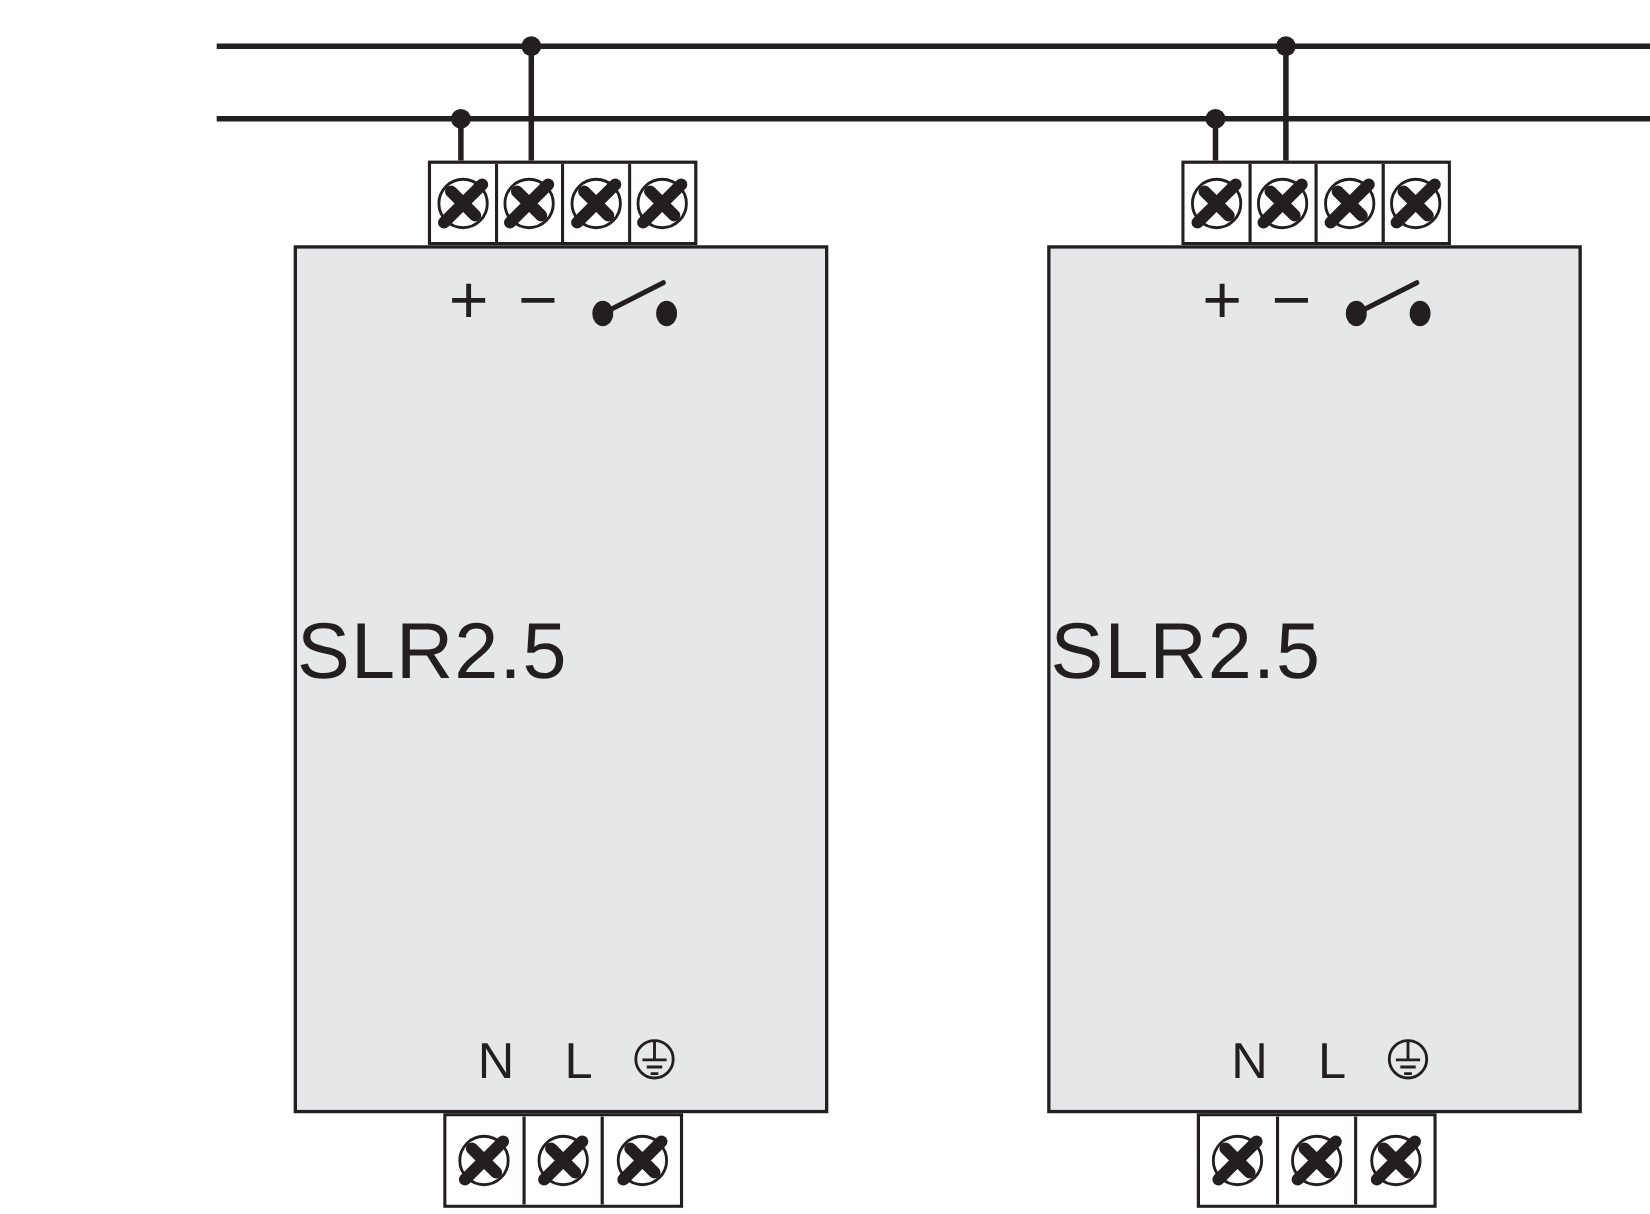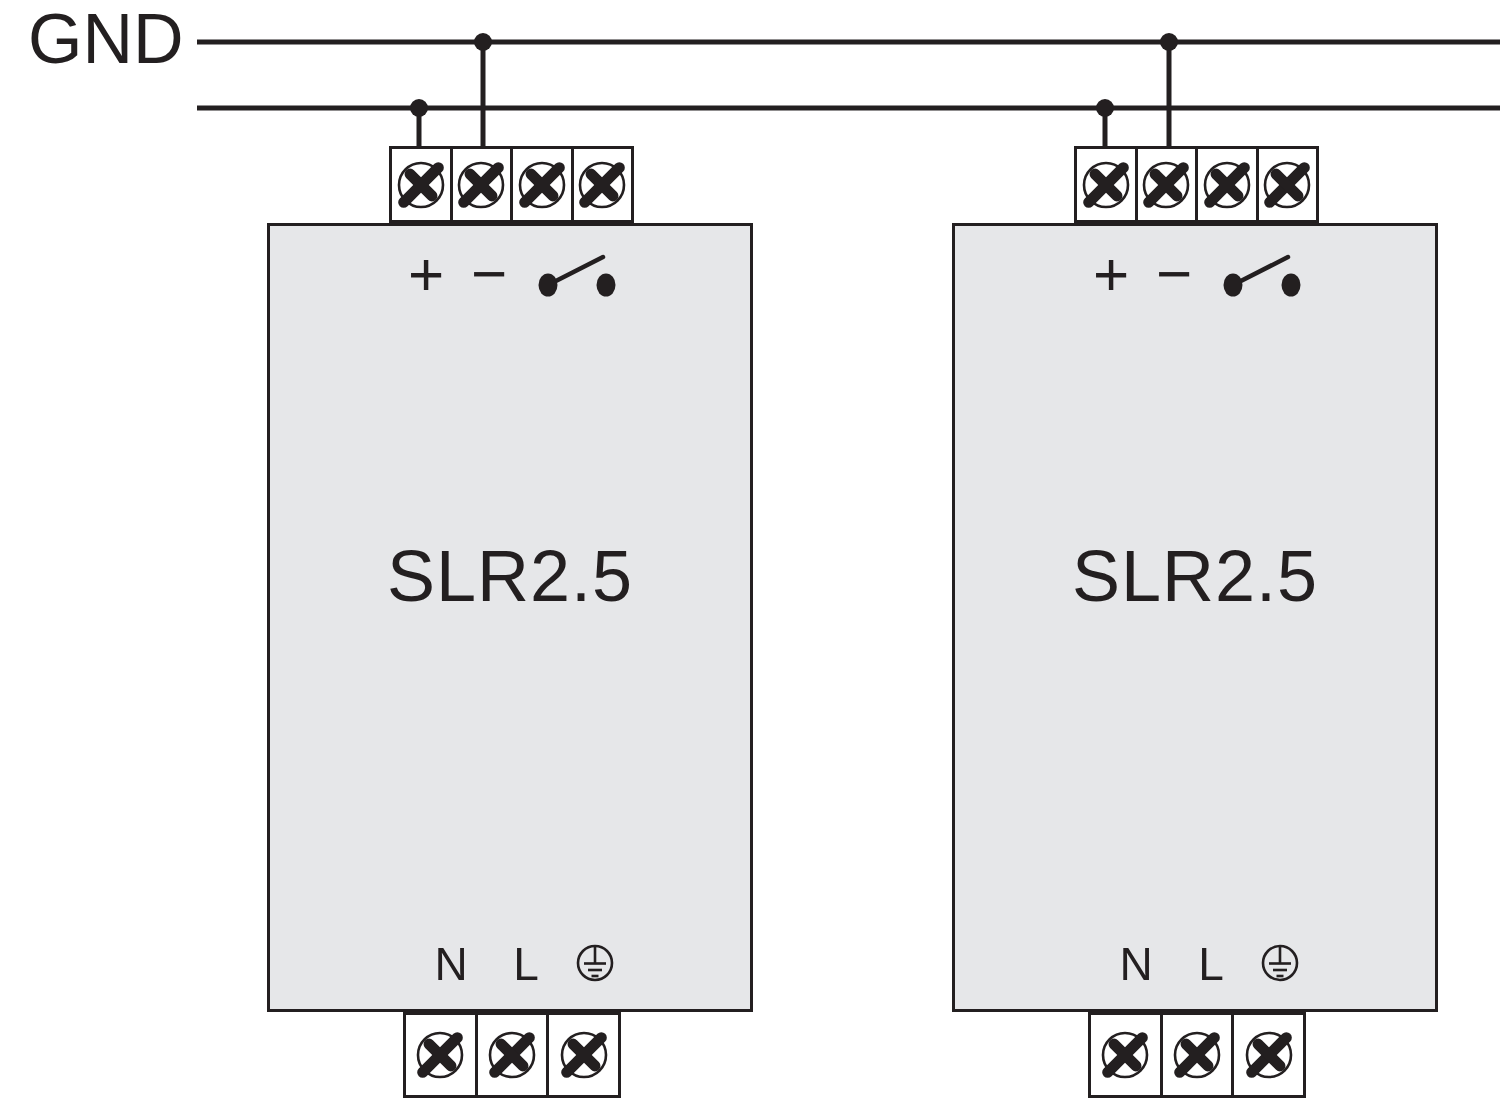--- a/index.html
+++ b/index.html
@@ -30,23 +30,23 @@
 
   .body {
     position:absolute; left:0; top:77px; width:486px; height:789px;
     box-sizing:border-box; background:#e6e7e9; border:3px solid #231f20;
   }
   .sym { position:absolute; line-height:1; font-weight:400; text-align:center; }
   .sym.plus  { left:126px; top:17px; width:60px; font-size:62px; }
   .sym.minus { left:189px; top:17px; width:60px; font-size:62px; }
   .switch-svg { position:absolute; left:263px; top:25px; }
   .model {
-    position:absolute; left:0; top:314px; width:100%;
+    position:absolute; left:0; top:330px; width:100%;
     font-size:72px; line-height:72px; letter-spacing:1px;
-    text-align:center; font-weight:400;
+    font-weight:400;
   }
   .ac { position:absolute; top:715px; line-height:46px; font-size:46px; text-align:center; }
   .ac.n { left:151px; width:60px; }
   .ac.l { left:226px; width:60px; }
   .pe-svg { position:absolute; left:305px; top:717px; }
 </style>
 </head>
 <body>
 
 <div class="canvas">
@@ -61,21 +61,20 @@
       <line x1="1169" y1="42" x2="1169" y2="150" stroke-width="5"></line>
     </g>
     <g fill="#231f20">
       <circle cx="419" cy="108" r="9"></circle>
       <circle cx="483" cy="42" r="9"></circle>
       <circle cx="1105" cy="108" r="9"></circle>
       <circle cx="1169" cy="42" r="9"></circle>
     </g>
   </svg>
 
-  <span class="bus-label gnd">GND</span>
 
   <div class="device d1">
     <div class="tblock top">
       <div class="tcell">
         <svg width="52" height="52" viewBox="0 0 52 52">
           <circle cx="26" cy="26" r="22" fill="#ffffff" stroke="#231f20" stroke-width="2.6"></circle>
           <g fill="#231f20" transform="rotate(-45 26 26)">
             <rect x="-4" y="20.5" width="60" height="11" rx="5.5"></rect>
             <rect x="20.5" y="5" width="11" height="42" rx="5.5"></rect>
           </g>

